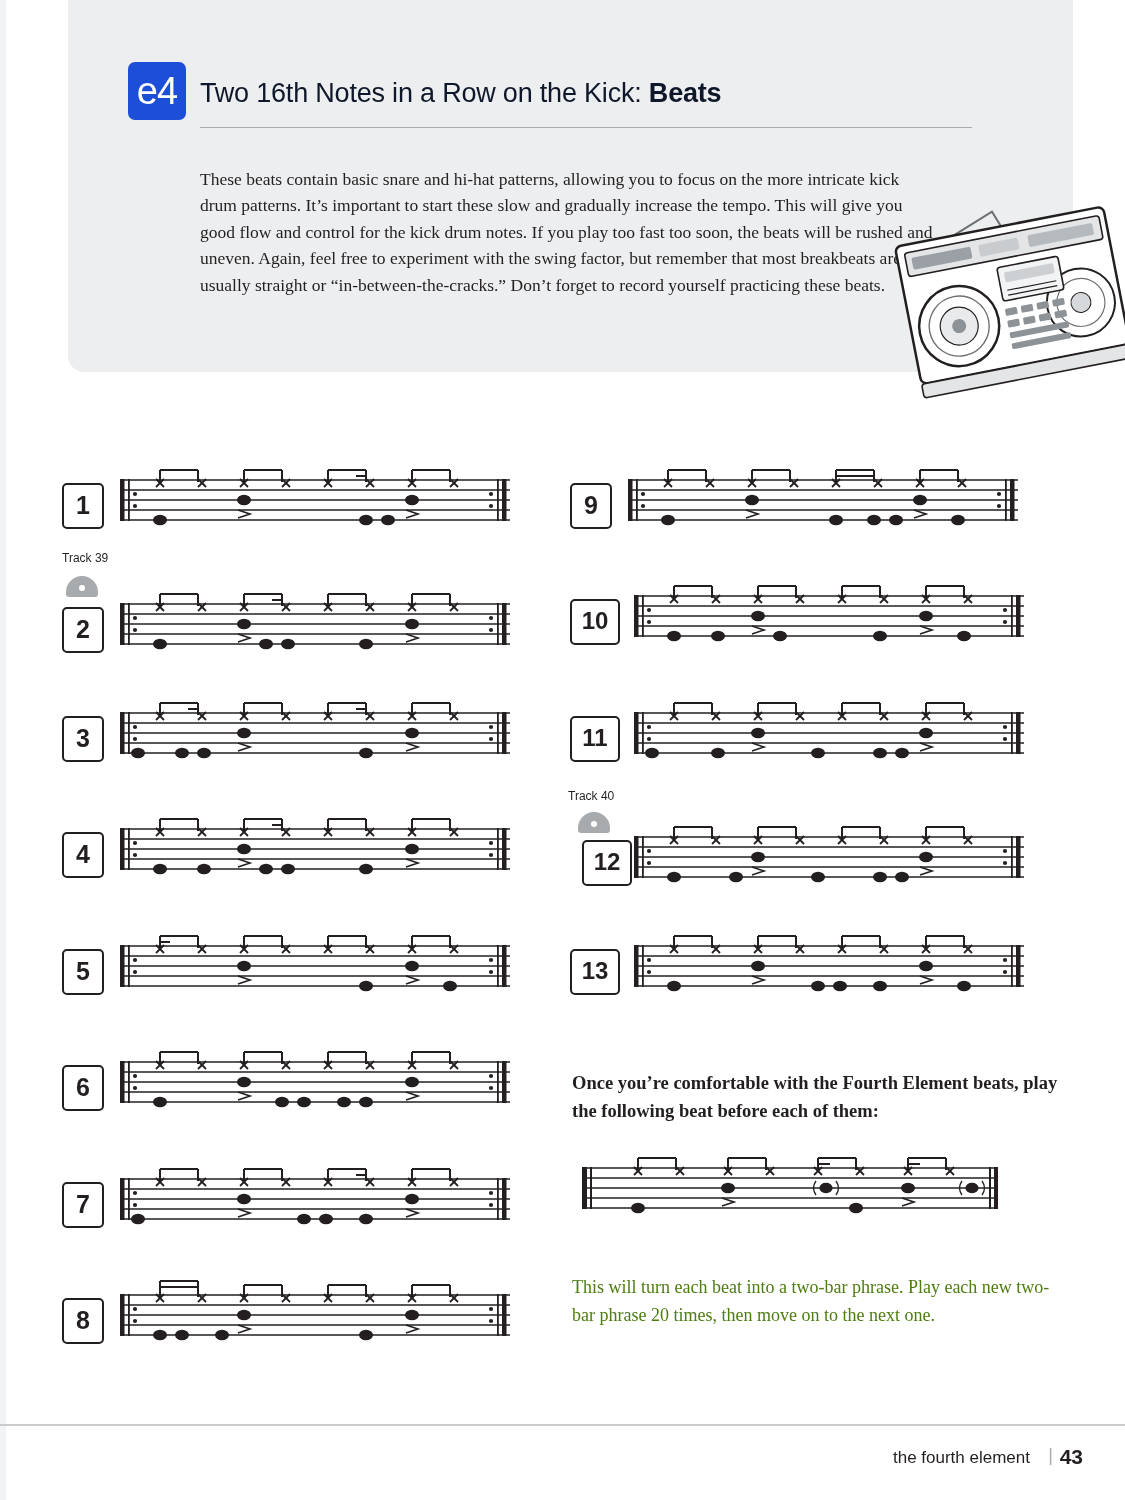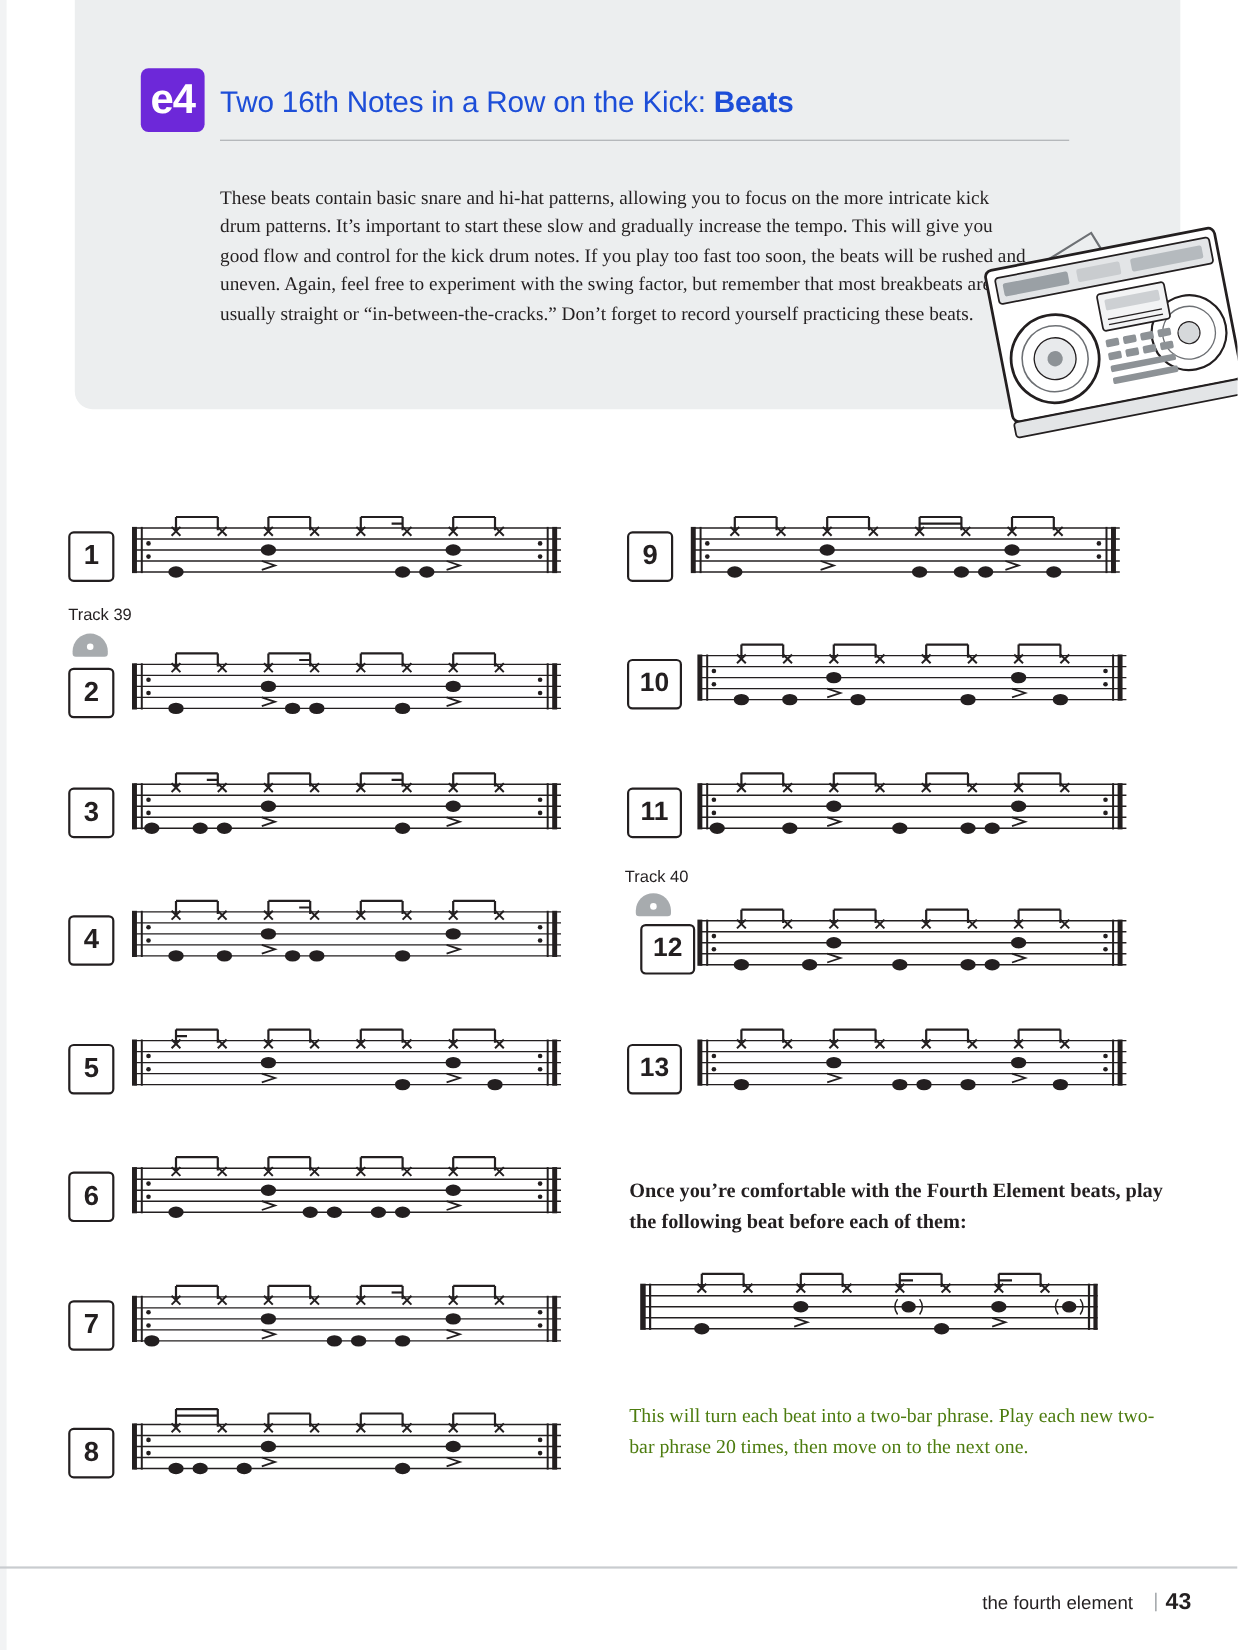--- a/index.html
+++ b/index.html
@@ -25,38 +25,38 @@
     height: 372px;
     background: #eceeef;
     border-radius: 0 0 16px 16px;
   }
   .badge {
     position: absolute;
     left: 128px;
     top: 62px;
     width: 58px;
     height: 58px;
-    background: #6d28d9;
+    background: #1d4ed8;
     border-radius: 7px;
     color: #ffffff;
     font-family: "Liberation Sans", sans-serif;
-    font-weight: bold;
+    font-weight: normal;
     font-size: 38px;
     line-height: 58px;
     text-align: center;
     letter-spacing: -1px;
   }
   .title {
     position: absolute;
     left: 200px;
     top: 78px;
     width: 780px;
     font-family: "Liberation Sans", sans-serif;
     font-size: 27px;
-    color: #1d4ed8;
+    color: #0f172a;
     letter-spacing: -0.2px;
   }
   .title .title-bold { font-weight: bold; }
   .title-rule {
     position: absolute;
     left: 200px;
     top: 127px;
     width: 772px;
     height: 1px;
     background: #a7abae;
@@ -100,21 +100,21 @@
     line-height: 40px;
     text-align: center;
     color: #231f20;
     background: #fff;
   }
   .ex-num.wide { width: 46px; font-size: 24px; }
   .staff { position: absolute; }
   .track-label {
     position: absolute;
     font-family: "Liberation Sans", sans-serif;
-    font-size: 15px;
+    font-size: 12px;
     color: #231f20;
   }
   .track-icon {
     position: absolute;
     width: 32px;
     height: 21px;
     background: #a7abae;
     border-radius: 16px 16px 3px 3px;
   }
   .track-icon::after {

